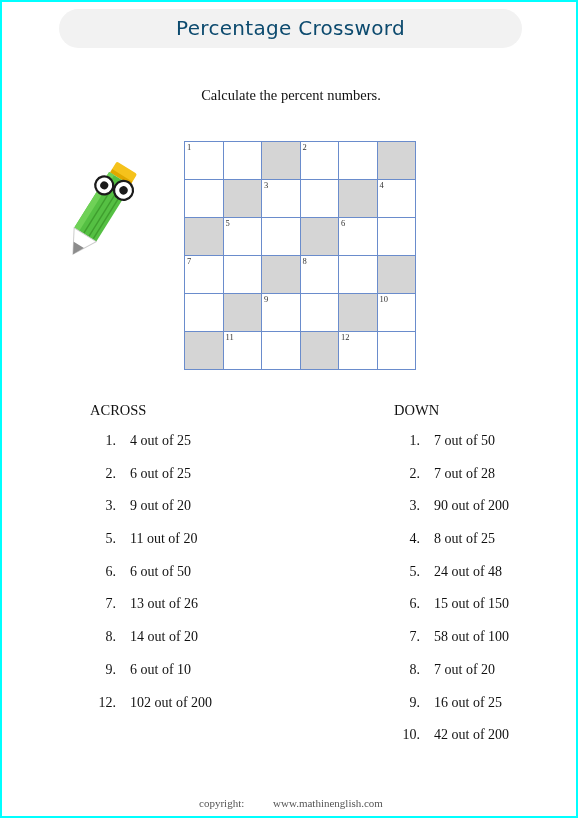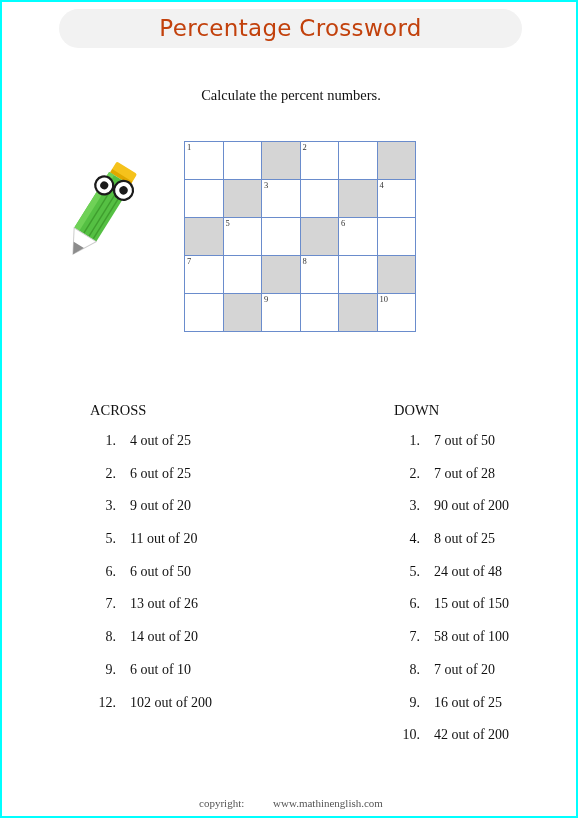--- a/index.html
+++ b/index.html
@@ -34,22 +34,22 @@
   }
   #title-text {
     position: absolute;
     left: 0;
     top: 0;
     width: 463px;
     height: 39px;
     line-height: 39px;
     text-align: center;
     font-family: "DejaVu Sans", sans-serif;
-    font-size: 23px;
-    color: #c2410c;
+    font-size: 20px;
+    color: #0c4a6e;
     letter-spacing: 0.3px;
   }
 
   
   #instruction {
     position: absolute;
     left: 0;
     top: 85px;
     width: 578px;
     text-align: center;
@@ -278,20 +278,40 @@
           <td>
               <span class="cellnum"></span>
             </td>
           <td class="shaded">
               <span class="cellnum"></span>
             </td>
           <td>
               <span class="cellnum">10</span>
             </td>
         </tr>
+        <tr>
+          <td class="shaded">
+              <span class="cellnum"></span>
+            </td>
+          <td>
+              <span class="cellnum">11</span>
+            </td>
+          <td>
+              <span class="cellnum"></span>
+            </td>
+          <td class="shaded">
+              <span class="cellnum"></span>
+            </td>
+          <td>
+              <span class="cellnum">12</span>
+            </td>
+          <td>
+              <span class="cellnum"></span>
+            </td>
+        </tr>
       </tbody>
     </table>
   </div>
 
   <div class="clue-col" id="across-col">
     <div class="clue-heading">ACROSS</div>
     <div class="clue-row">
       <span class="clue-num">1.</span>
       <span class="clue-text">4 out of 25</span>
     </div>

